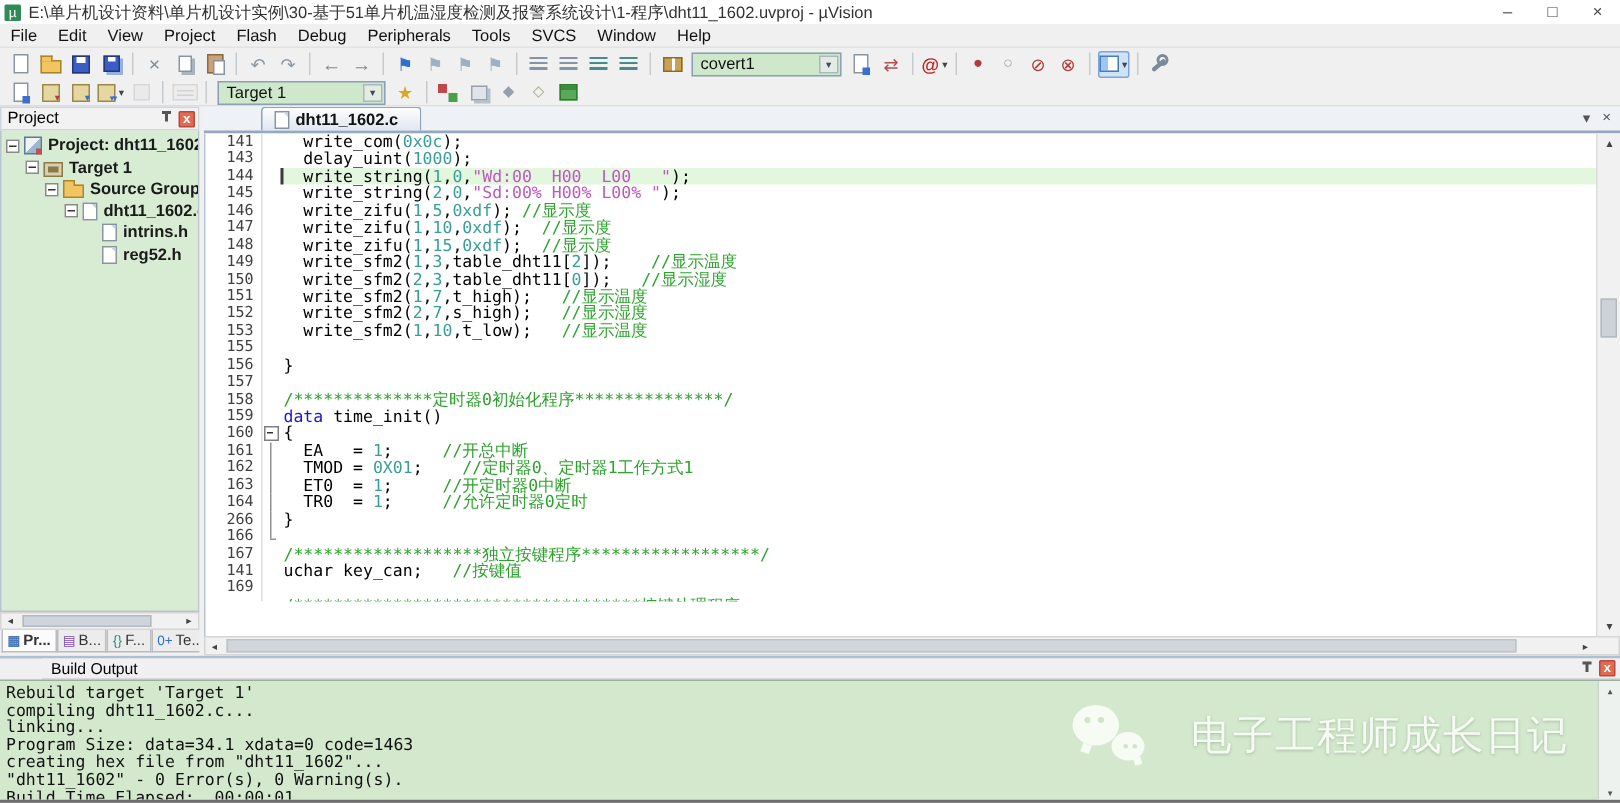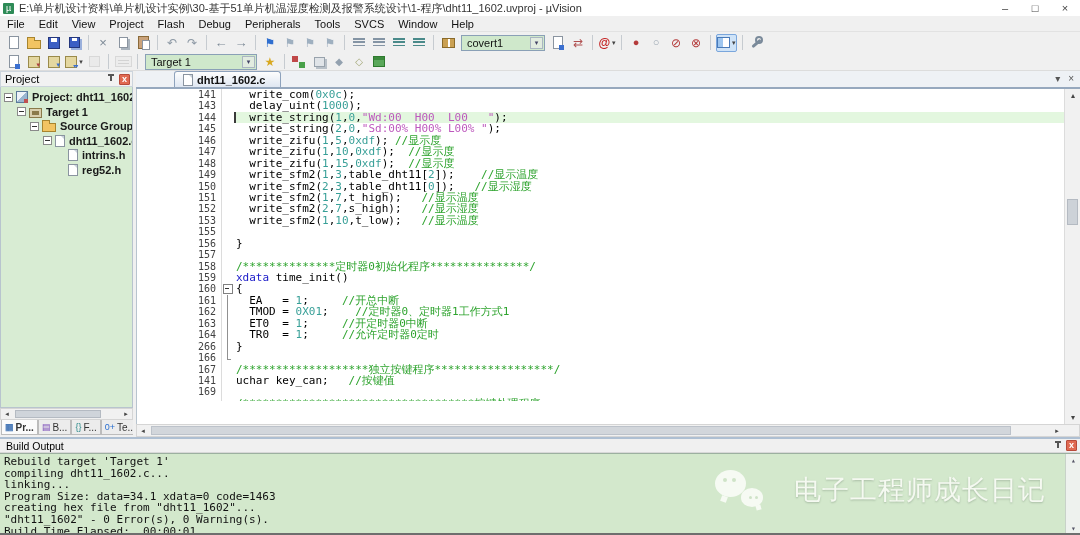--- a/index.html
+++ b/index.html
@@ -97,21 +97,21 @@
   .ptab .pg{font-size:9px;line-height:1;}
   .split{width:3px;background:#f0f0f0;}
   
   .edit{flex:1;display:flex;flex-direction:column;min-width:0;}
   .etabbar{height:18px;background:#eef1f5;border-bottom:2px solid #96a8be;display:flex;align-items:flex-end;position:relative;}
   .etab{margin-left:38px;height:16px;display:flex;align-items:center;gap:4px;background:linear-gradient(#fdfdfd,#dfe7f2);border:1px solid #8ea2bc;border-bottom:none;border-radius:3px 3px 0 0;padding:0 14px 0 8px;font-size:11px;font-weight:700;color:#111;}
   .etabctl{position:absolute;right:6px;top:2px;display:flex;gap:8px;font-size:10px;color:#555;}
   .ecode{height:335px;background:#fff;position:relative;overflow:hidden;border-left:1px solid #b8c4ce;}
   .cl{display:flex;height:11.45px;font-family:"DejaVu Sans Mono",monospace;font-size:11px;line-height:11.45px;}
   .cl.partial{height:3px;overflow:hidden;}
-  .ln{width:38px;text-align:right;padding-right:5px;color:#414141;font-size:10px;flex:none;border-right:1px solid #dcdcdc;margin-left:47px;}
+  .ln{width:38px;text-align:right;padding-right:5px;color:#414141;font-size:10px;flex:none;border-right:1px solid #dcdcdc;}
   .fm{width:12px;flex:none;position:relative;}
   .fm-start::before{content:"";position:absolute;left:1px;top:1px;width:8px;height:8px;border:1px solid #808080;background:#fff;}
   .fm-start::after{content:"";position:absolute;left:3px;top:5px;width:4px;height:1px;background:#333;}
   .fm-mid::before{content:"";position:absolute;left:5px;top:0;width:1px;height:100%;background:#909090;}
   .fm-end::before{content:"";position:absolute;left:5px;top:0;width:1px;height:60%;background:#909090;}
   .fm-end::after{content:"";position:absolute;left:5px;top:60%;width:4px;height:1px;background:#909090;}
   .ct{flex:1;white-space:pre;position:relative;padding-left:2px;min-width:0;}
   .hl .ct{background:#e3f7df;}
   .caret{position:absolute;left:0;top:0;width:2px;height:100%;background:#3a3a3a;}
   .sg-p{color:#000;}
@@ -122,21 +122,21 @@
   .evsb{position:absolute;right:0;top:0;width:16px;height:100%;background:#f1f1f1;border-left:1px solid #dcdcdc;}
   .evsb .up{position:absolute;top:2px;left:0;width:16px;text-align:center;font-size:8px;color:#444;}
   .evsb .dn{position:absolute;bottom:2px;left:0;width:16px;text-align:center;font-size:8px;color:#444;}
   .evsb .thumb{position:absolute;top:110px;left:2px;width:11px;height:26px;background:#cdd2d8;border:1px solid #b4bac2;}
   .ehsb{height:13px;background:#f1f1f1;border:1px solid #d5d5d5;position:relative;display:flex;align-items:center;}
   .ehsb .thumb{position:absolute;left:14px;width:860px;height:9px;background:#d2d6db;border:1px solid #bcc2ca;}
   .ehsb .ar-r{position:absolute;right:16px;}
   
   .bsplit{height:2px;background:#aebfd2;}
   .bpanel{height:96px;display:flex;flex-direction:column;}
-  .bhead{height:14px;background:#f0f0f0;display:flex;align-items:center;font-size:10.5px;color:#000;padding:0 3px 0 6px;border-bottom:1px solid #d8d8d8;}
+  .bhead{height:14px;background:#f0f0f0;display:flex;align-items:center;font-size:10.5px;color:#000;padding:0 3px 0 6px;border-bottom:1px solid #d8d8d8;margin-left:28px;}
   .bhead .lbl{flex:1;}
   .bbody{flex:1;background:#d3e8cc;position:relative;font-family:"DejaVu Sans Mono",monospace;font-size:11px;color:#111;padding:2px 0 0 4px;overflow:hidden;border-top:1px solid #9cb0a0;}
   .bl{white-space:pre;line-height:11.6px;}
   .bvsb{position:absolute;right:0;top:0;width:15px;height:100%;background:#eef2ee;border-left:1px solid #c8d2c8;}
   .bvsb .up{position:absolute;top:2px;width:15px;text-align:center;font-size:8px;color:#556;}
   .bvsb .dn{position:absolute;bottom:2px;width:15px;text-align:center;font-size:8px;color:#556;}
   
   .wm{position:absolute;right:34px;top:16px;display:flex;align-items:center;gap:29px;opacity:.88;pointer-events:none;}
   .wlogo{position:relative;width:50px;height:40px;}
   .wlogo .b1{position:absolute;left:0;top:0;width:31px;height:27px;background:#fbfdf9;border-radius:50%;}
@@ -237,21 +237,21 @@
       <div class="tb-btn">
         <span class="ic k-lines2"></span>
       </div>
       <div class="tb-btn">
         <span class="ic k-lines2"></span>
       </div>
       <span class="tb-sep"></span>
       <div class="tb-btn">
         <span class="ic k-book"></span>
       </div>
-      <div class="combo" style="width: 84px;">
+      <div class="combo" style="width: 100px;">
         <span class="cv">covert1</span>
         <span class="ca">▾</span>
       </div>
       <div class="tb-btn">
         <span class="ic k-pgblue"></span>
       </div>
       <div class="tb-btn">
         <span class="gly" style="color: rgb(176, 80, 80); font-size: 12px;">⇄</span>
       </div>
       <span class="tb-sep"></span>
@@ -484,21 +484,21 @@
             <span class="ct"></span>
           </div>
           <div class="cl">
             <span class="ln">158</span>
             <span class="fm"></span>
             <span class="ct"><span class="sg-c">/**************定时器0初始化程序***************/</span></span>
           </div>
           <div class="cl">
             <span class="ln">159</span>
             <span class="fm"></span>
-            <span class="ct"><span class="sg-k">xdata</span><span class="sg-p"> time_init()</span></span>
+            <span class="ct"><span class="sg-k">data</span><span class="sg-p"> time_init()</span></span>
           </div>
           <div class="cl">
             <span class="ln">160</span>
             <span class="fm fm-start"></span>
             <span class="ct"><span class="sg-p">{</span></span>
           </div>
           <div class="cl">
             <span class="ln">161</span>
             <span class="fm fm-mid"></span>
             <span class="ct"><span class="sg-p">  EA   = </span><span class="sg-n">1</span><span class="sg-p">;     </span><span class="sg-c">//开总中断</span></span>

